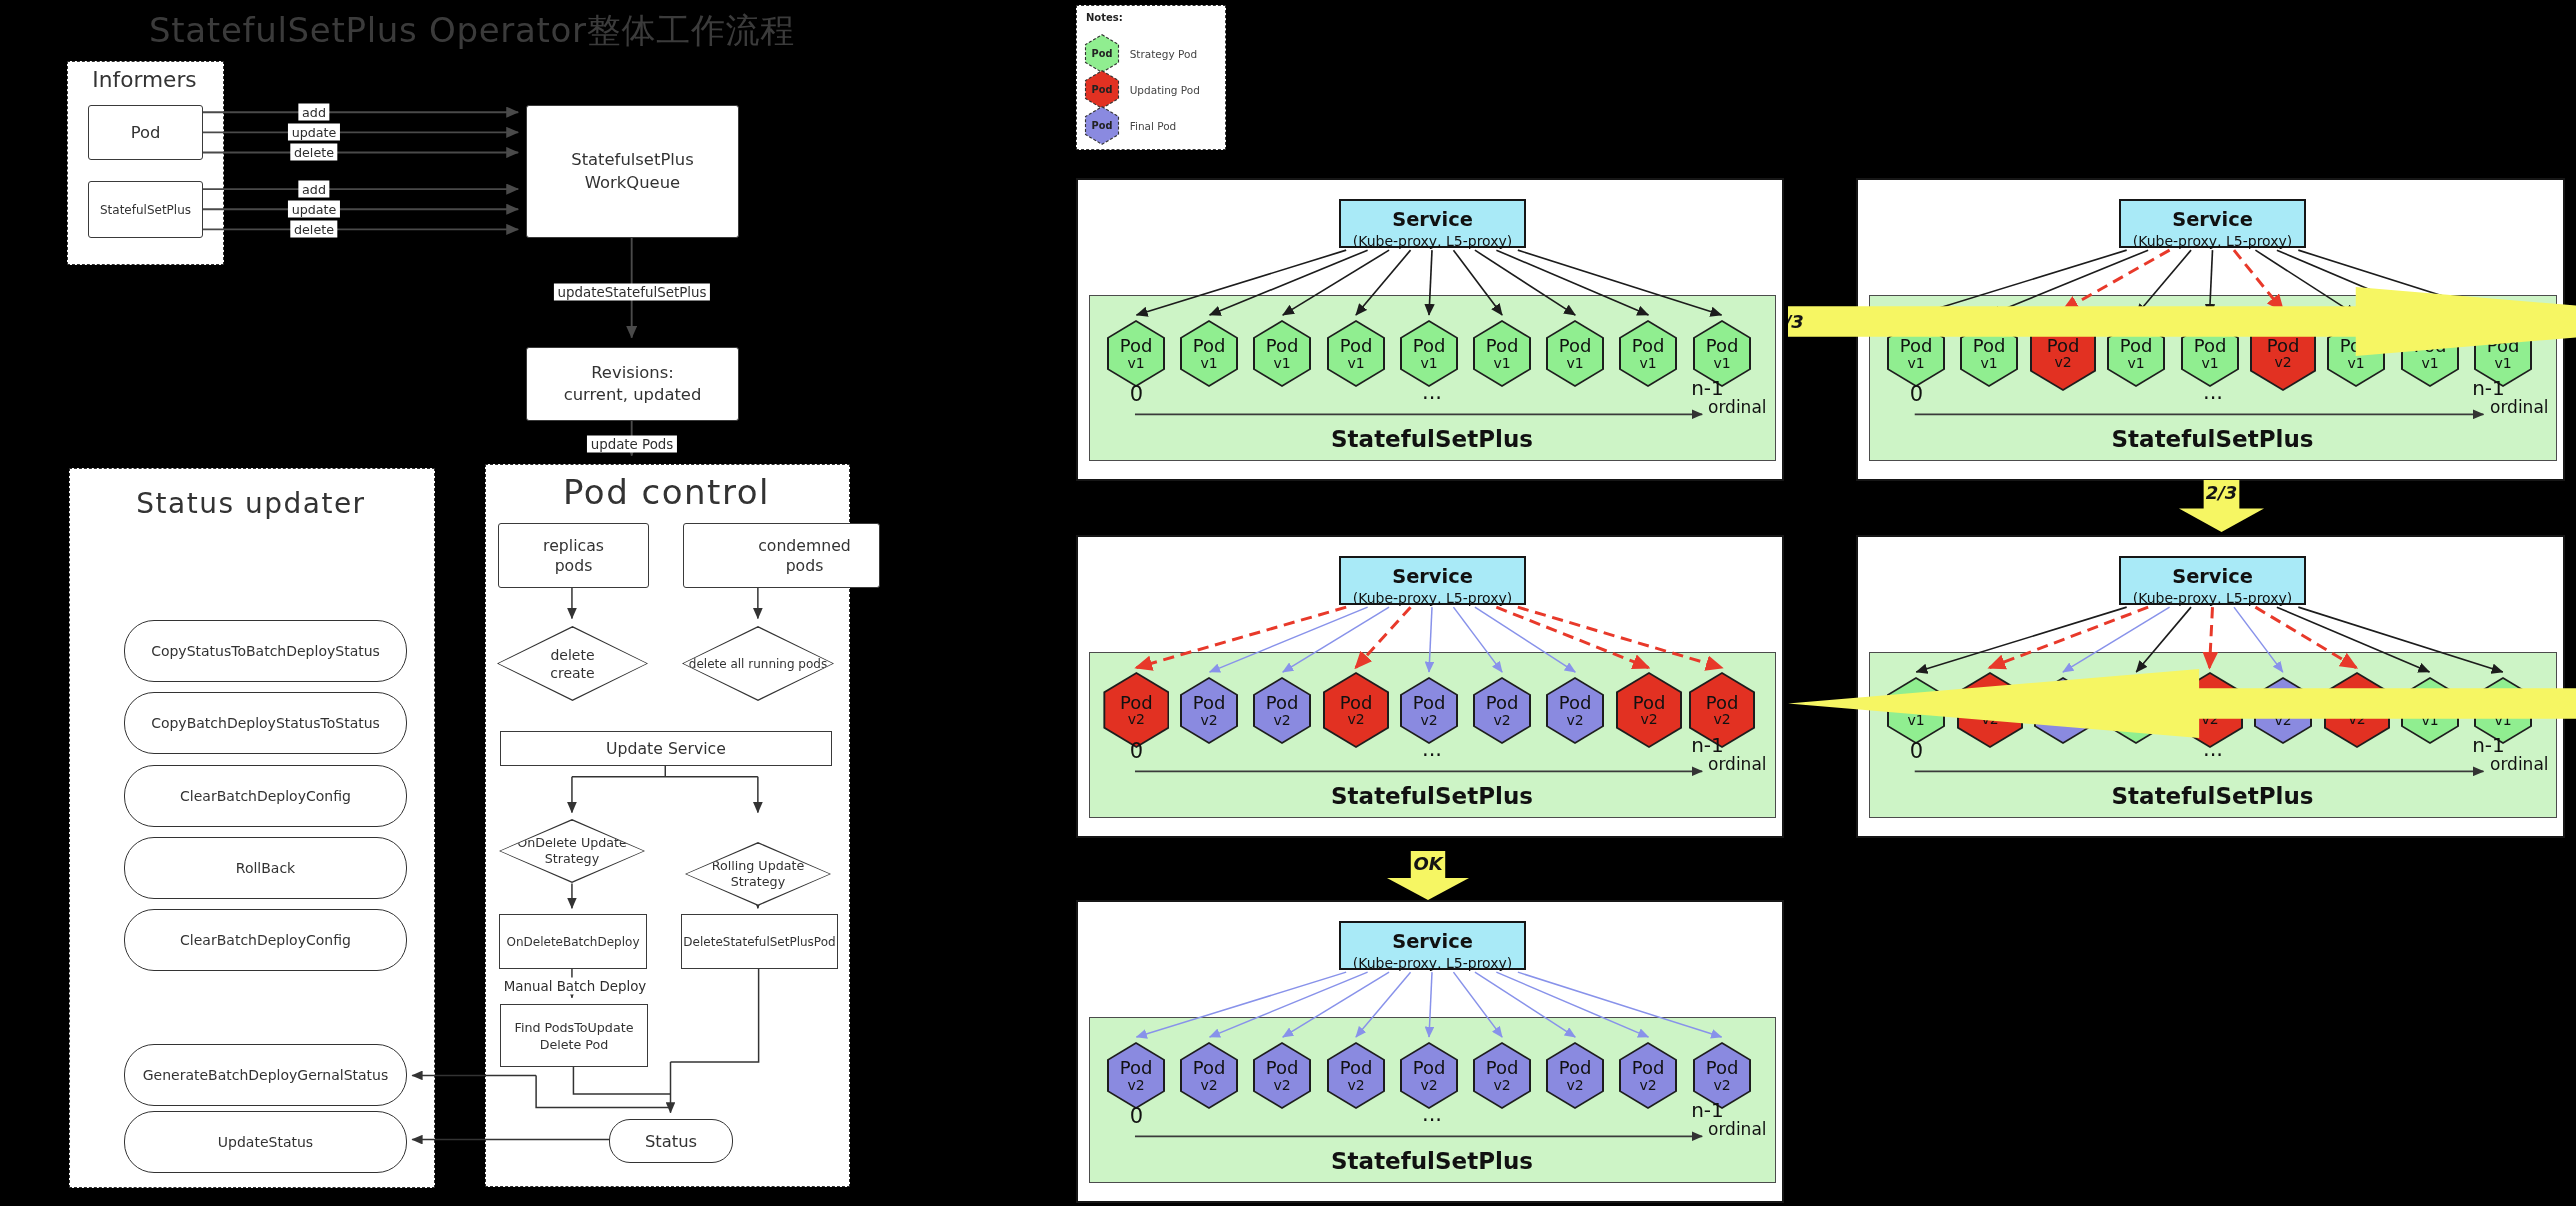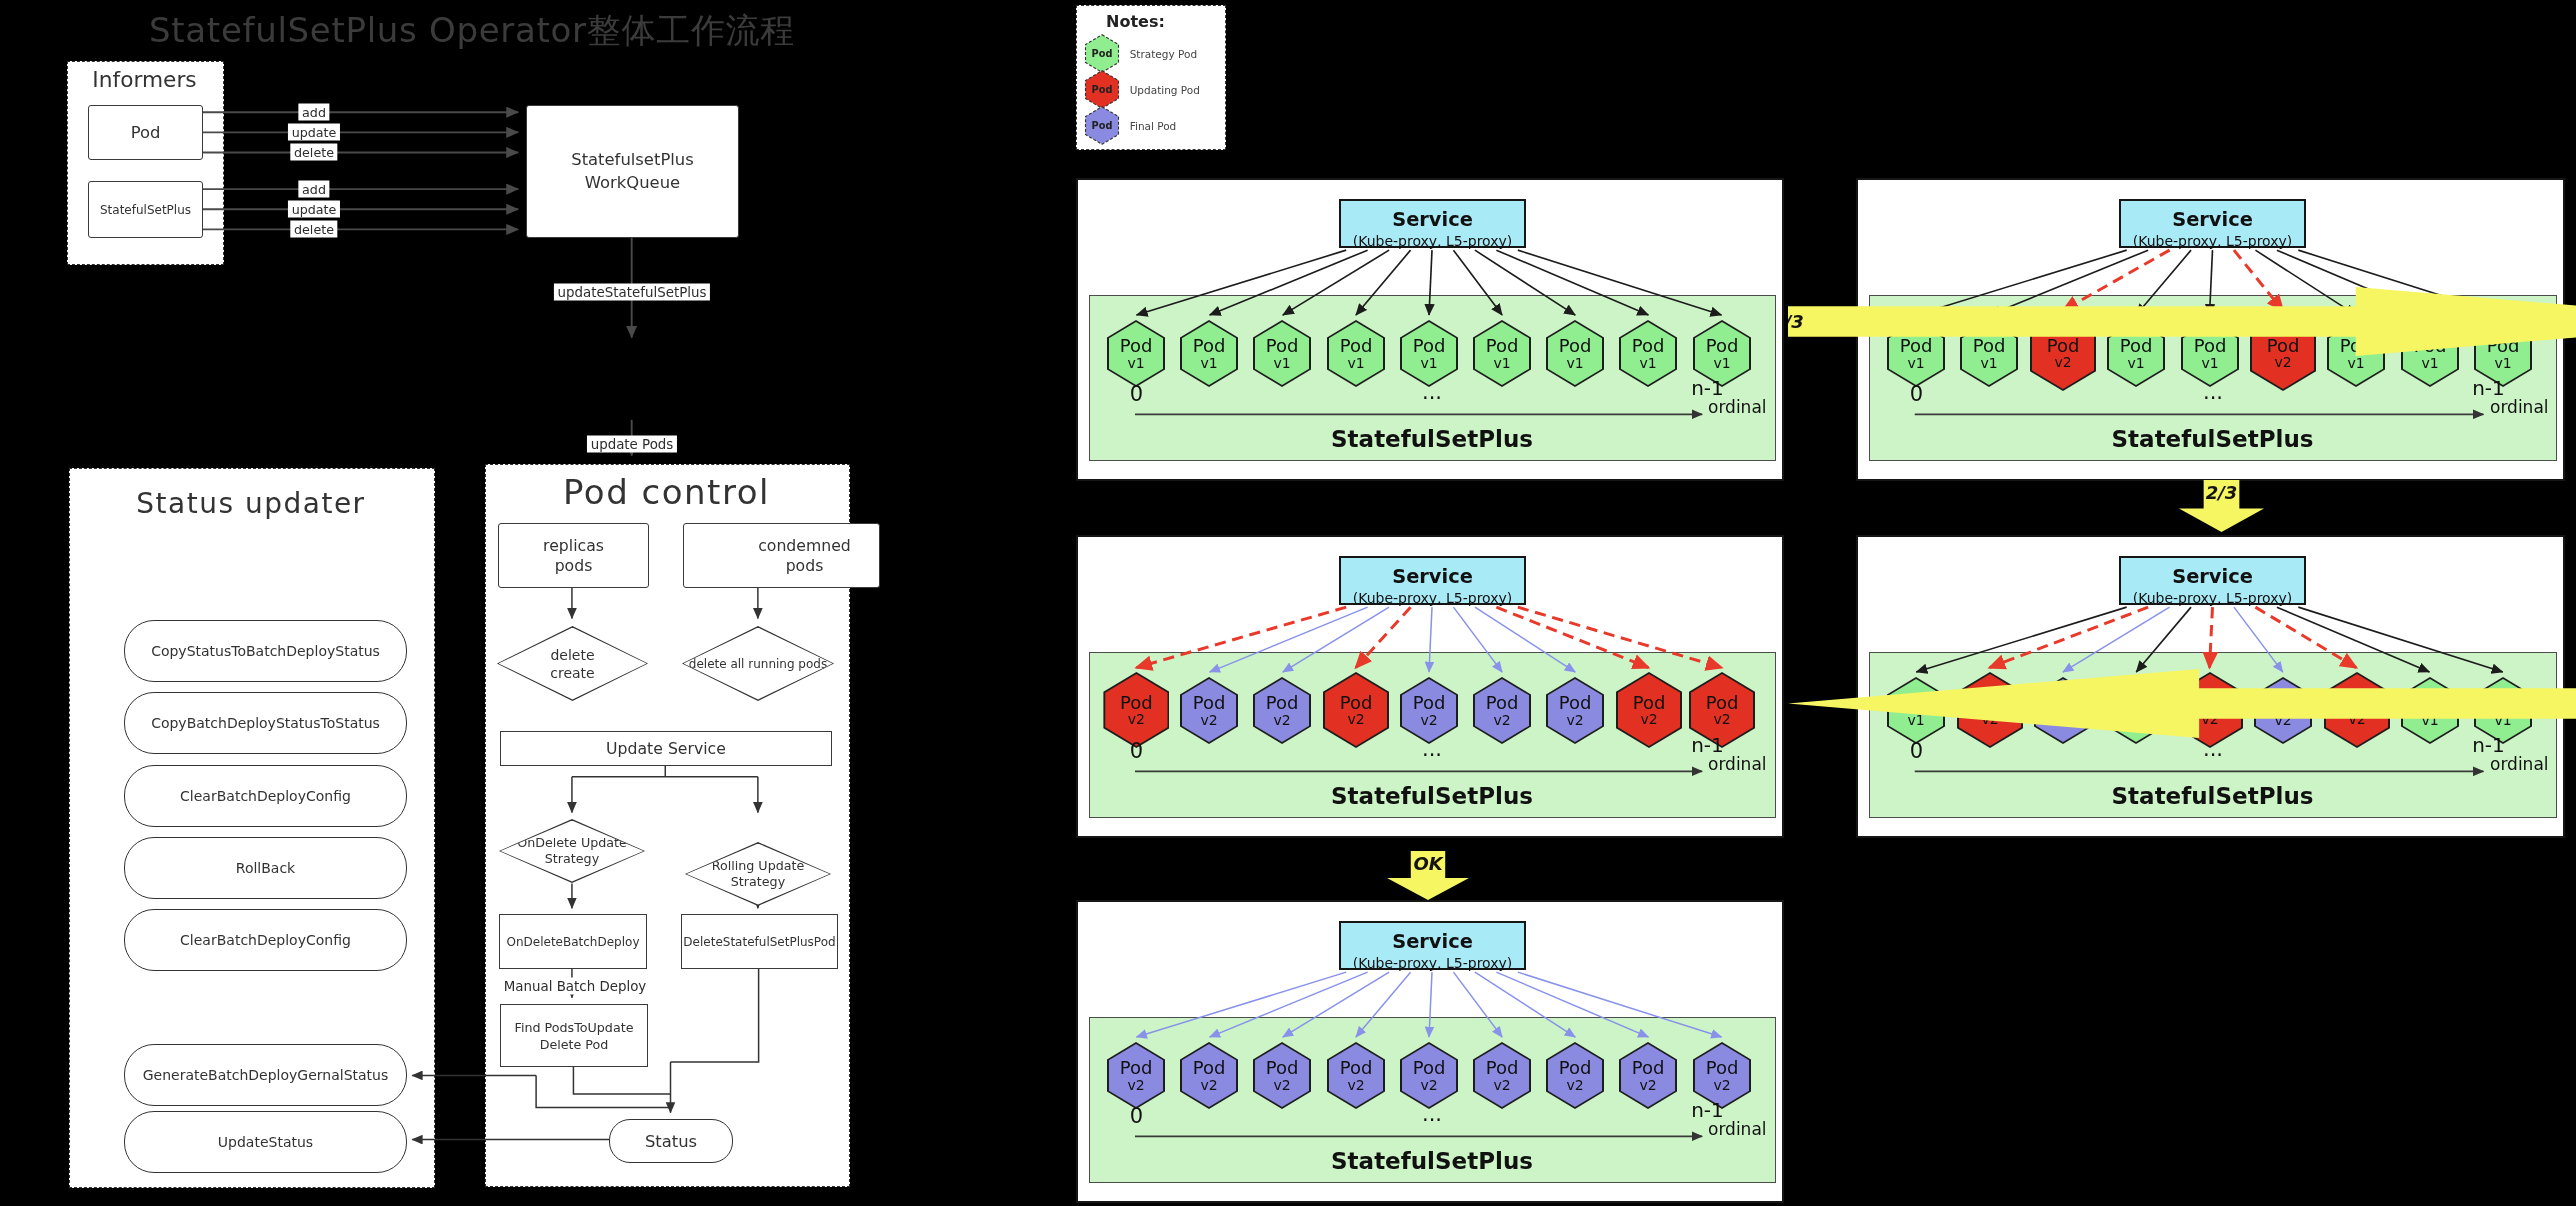--- a/index.html
+++ b/index.html
@@ -35,21 +35,21 @@
          background:#1d1d1d;}
   .hex-i{position:absolute;inset:1.9px;clip-path:polygon(50% 0,100% 26%,100% 74%,50% 100%,0 74%,0 26%);
          display:flex;flex-direction:column;align-items:center;justify-content:center;color:#111;}
   .hex-l1{font-size:18px;line-height:19.4px;}
   .hex-l2{font-size:14px;line-height:15px;}
   .ordlabel{color:#111;font-size:21px;}
   .panel-footer{color:#111;font-weight:bold;font-size:23px;text-align:center;}
 
   
   .legend{background:#fff;border:1.5px dashed #333;}
-  .legend-title{color:#222;font-weight:bold;font-size:16px;margin-left:20px;}
+  .legend-title{color:#222;font-weight:bold;font-size:10px;}
   .legend-desc{color:#444;font-size:10.5px;}
 
   
   .yarrow{background:#f6f663;display:flex;color:#141414;font-weight:bold;font-style:italic;}
   .yarrow span{font-size:18px;}
   .dir-right{clip-path:polygon(0 28%,58% 28%,58% 0,100% 50%,58% 100%,58% 72%,0 72%);
              align-items:center;justify-content:center;padding-right:38%;box-sizing:border-box;}
   .dir-left{clip-path:polygon(100% 28%,42% 28%,42% 0,0 50%,42% 100%,42% 72%,100% 72%);
             align-items:center;justify-content:center;padding-left:38%;box-sizing:border-box;}
   .dir-down{clip-path:polygon(29% 0,71% 0,71% 55%,100% 55%,50% 100%,0 55%,29% 55%);
@@ -123,20 +123,22 @@
   <div class="abs chip" style="left:314px;top:112px;">add</div>
   <div class="abs chip" style="left:314px;top:132px;">update</div>
   <div class="abs chip" style="left:314px;top:152px;">delete</div>
   <div class="abs chip" style="left:314px;top:189px;">add</div>
   <div class="abs chip" style="left:314px;top:209px;">update</div>
   <div class="abs chip" style="left:314px;top:229px;">delete</div>
 
   <div class="abs wbox center prewrap" style="left:526px;top:105px;width:211px;height:131px;font-size:16.4px;line-height:22.4px;">StatefulsetPlus
 WorkQueue</div>
   <div class="abs chip" style="left:632px;top:292px;font-size:13.4px;">updateStatefulSetPlus</div>
+  <div class="abs wbox center prewrap" style="left:526px;top:347px;width:211px;height:72px;font-size:16.4px;line-height:22.4px;">Revisions:
+current, updated</div>
   <div class="abs chip" style="left:632px;top:444px;font-size:13.4px;">update Pods</div>
 
   <div class="abs sectiontitle" style="left:69px;top:487px;width:364px;font-size:28px;letter-spacing:1.5px;">Status updater</div>
   <div id="status-actions">
       <div class="abs action center nowrap" style="left: 124px; top: 620px; width: 281px; height: 60px; font-size: 14px;">CopyStatusToBatchDeployStatus</div>
       <div class="abs action center nowrap" style="left: 124px; top: 692px; width: 281px; height: 60px; font-size: 14px;">CopyBatchDeployStatusToStatus</div>
       <div class="abs action center nowrap" style="left: 124px; top: 765px; width: 281px; height: 60px; font-size: 14px;">ClearBatchDeployConfig</div>
       <div class="abs action center nowrap" style="left: 124px; top: 837px; width: 281px; height: 60px; font-size: 14px;">RollBack</div>
       <div class="abs action center nowrap" style="left: 124px; top: 909px; width: 281px; height: 60px; font-size: 14px;">ClearBatchDeployConfig</div>
       <div class="abs action center nowrap" style="left: 124px; top: 1044px; width: 281px; height: 60px; font-size: 14px;">GenerateBatchDeployGernalStatus</div>

